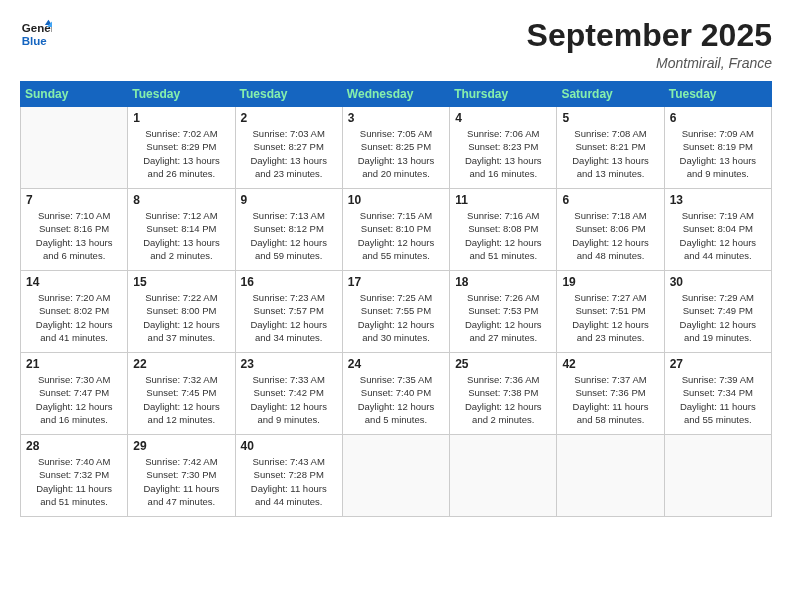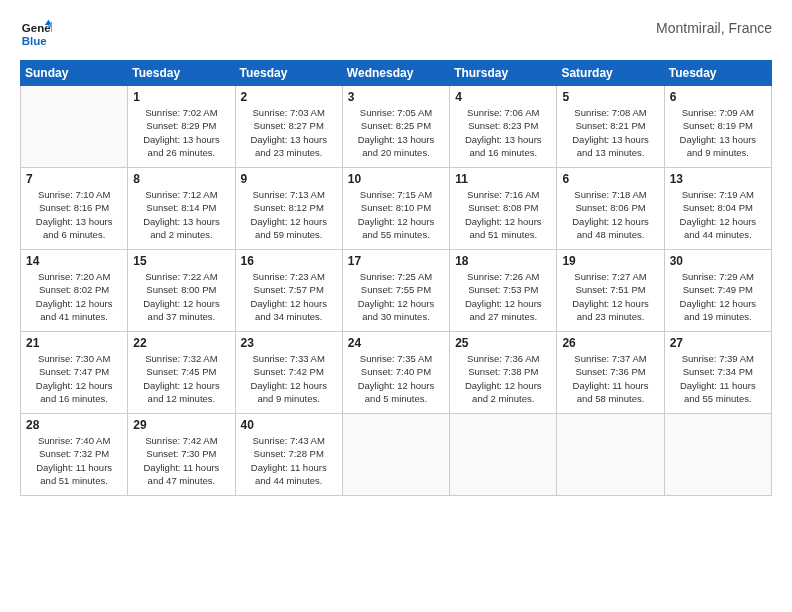--- a/index.html
+++ b/index.html
@@ -35,29 +35,30 @@
     .month-title {
       font-size: 32px;
       font-weight: bold;
       color: #222;
       line-height: 1.1;
     }
     .location {
       font-size: 14px;
       color: #555;
       margin-top: 2px;
+      font-style: italic;
     }
     .calendar {
       width: 100%;
       border-collapse: collapse;
       font-size: 10px;
     }
     .calendar th {
       background: #1565c0;
-      color: #ffffff;
+      color: #86efac;
       padding: 5px 4px;
       text-align: left;
       font-size: 12px;
       font-weight: bold;
       border: 1px solid #1565c0;
     }
     .calendar td {
       border: 1px solid #ccc;
       vertical-align: top;
       padding: 4px 5px;
@@ -88,20 +89,21 @@
   <div class="header">
     <div class="logo">
       <svg class="logo-icon" viewBox="0 0 36 36">
         <text x="2" y="16" font-size="13" font-weight="bold" fill="#222" font-family="Arial">General</text>
         <text x="2" y="30" font-size="13" font-weight="bold" fill="#1565c0" font-family="Arial">Blue</text>
         <polygon points="28,8 36,8 32,2" fill="#1565c0"></polygon>
         <polygon points="30,10 36,10 36,4" fill="#42a5f5"></polygon>
       </svg>
     </div>
     <div class="title-block">
+      <div class="month-title">September 2025</div>
       <div class="location">Montmirail, France</div>
     </div>
   </div>
 
   <table class="calendar">
     <thead>
       <tr>
         <th>Sunday</th>
         <th>Tuesday</th>
         <th>Tuesday</th>
@@ -214,21 +216,21 @@
           </td>
           <td>
             <div class="day-num">24</div>
             <div class="day-info">Sunrise: 7:35 AM<br>Sunset: 7:40 PM<br>Daylight: 12 hours<br>and 5 minutes.</div>
           </td>
           <td>
             <div class="day-num">25</div>
             <div class="day-info">Sunrise: 7:36 AM<br>Sunset: 7:38 PM<br>Daylight: 12 hours<br>and 2 minutes.</div>
           </td>
           <td>
-            <div class="day-num">26</div>
+            <div class="day-num">42</div>
             <div class="day-info">Sunrise: 7:37 AM<br>Sunset: 7:36 PM<br>Daylight: 11 hours<br>and 58 minutes.</div>
           </td>
           <td>
             <div class="day-num">27</div>
             <div class="day-info">Sunrise: 7:39 AM<br>Sunset: 7:34 PM<br>Daylight: 11 hours<br>and 55 minutes.</div>
           </td>
         </tr>
         <tr>
           <td>
             <div class="day-num">28</div>

